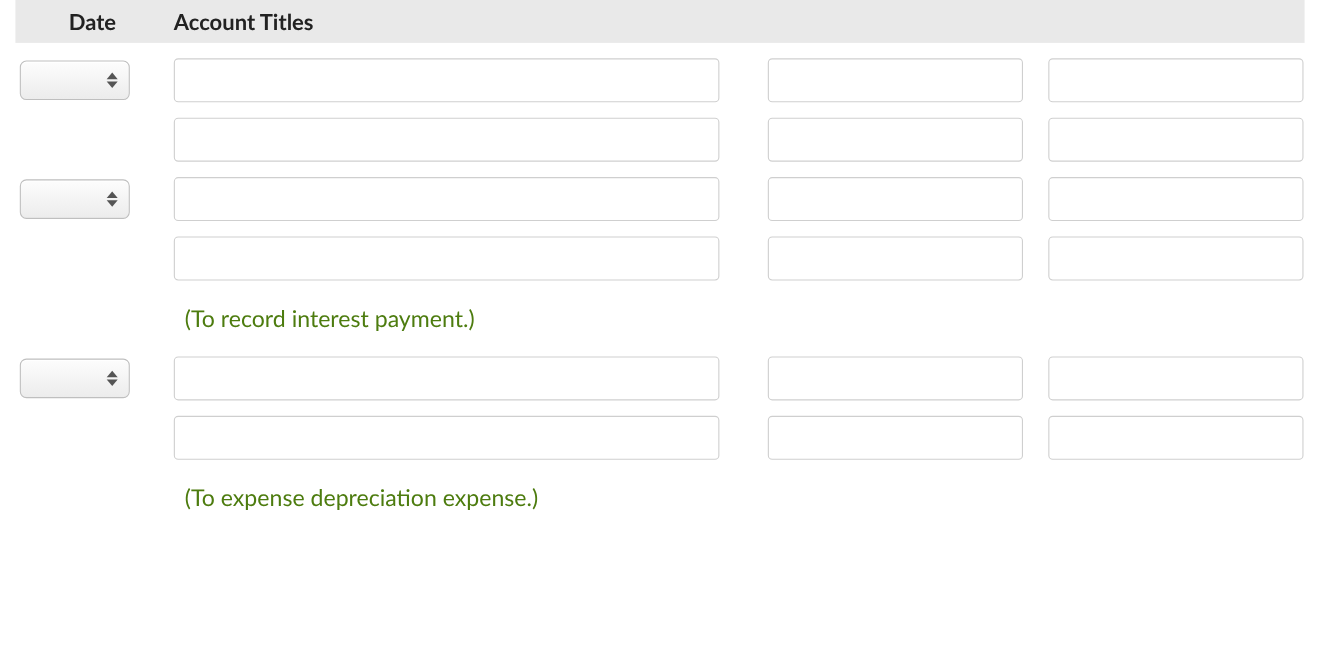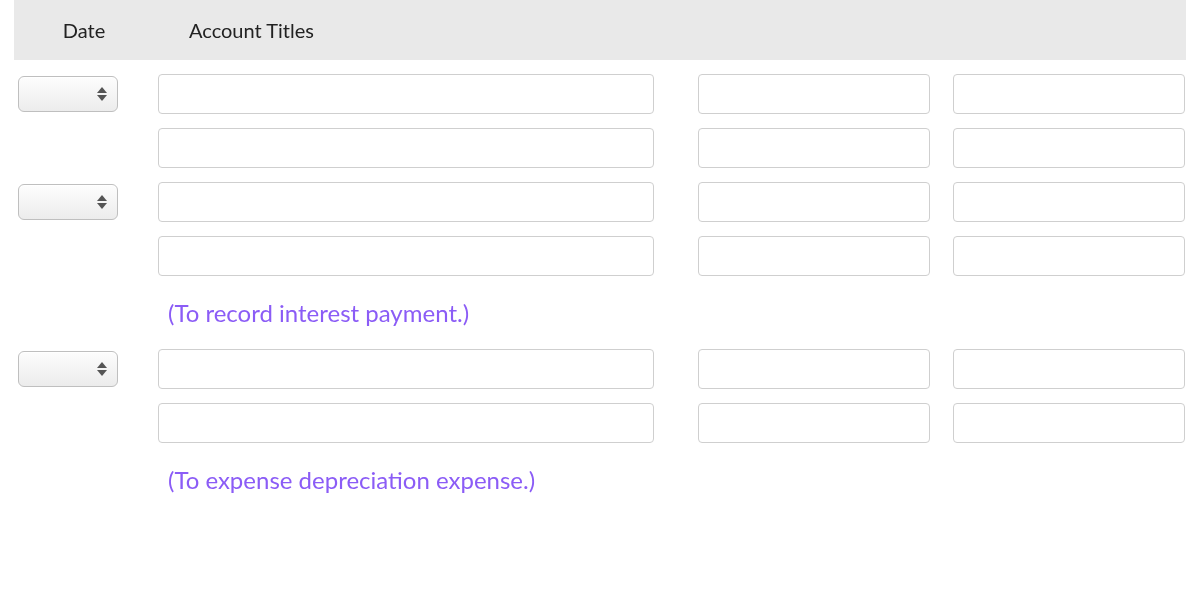--- a/index.html
+++ b/index.html
@@ -9,28 +9,28 @@
     font-size: 20px;
     color: #333;
     background: #fff;
     padding: 0 14px 20px 14px;
     width: 1200px;
   }
   .header-row {
     display: grid;
     grid-template-columns: 140px 530px 260px 250px;
     background: #e9e9e9;
-    height: 60px;
+    height: 39px;
     align-items: center;
-    font-weight: 400;
+    font-weight: 700;
     color: #222;
   }
   .header-row > div { padding: 0 4px; }
   .hdr-date   { text-align: center; }
-  .hdr-title  { text-align: left; padding-left: 14px; margin-left: 31px; }
+  .hdr-title  { text-align: left; padding-left: 14px; }
   .hdr-debit  { text-align: center; }
   .hdr-credit { text-align: center; }
 
   .grid {
     display: grid;
     grid-template-columns: 140px 530px 260px 250px;
     align-items: center;
   }
   .row { padding-top: 14px; }
   .row .cell { padding: 0 4px; }
@@ -75,22 +75,22 @@
     font-size: 18px;
     background: #fff;
   }
   .account-field { width: 496px; }
   .num-field     { width: 232px; }
 
   .note-row {
     padding: 22px 0 8px 0;
   }
   .note-text {
-    font-size: 24px;
-    color: #8b5cf6;
+    font-size: 21px;
+    color: #4d7c0f;
     padding-left: 14px;
   }
 </style>
 </head>
 <body>
 
 <div class="header-row">
   <div class="hdr-date">Date</div>
   <div class="hdr-title">Account Titles</div>
 </div>

